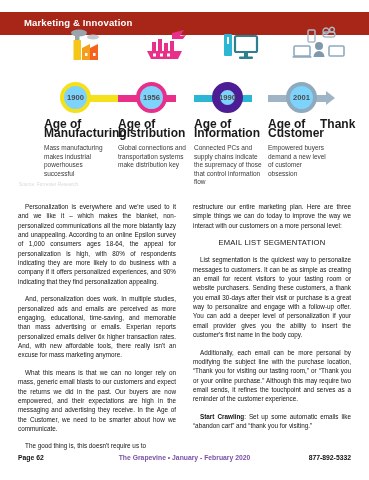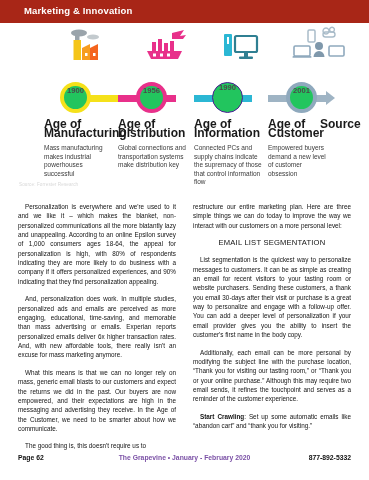--- a/index.html
+++ b/index.html
@@ -8,21 +8,21 @@
     background:#ffffff;
     font-family:"Liberation Sans", sans-serif;
     color:#1a1a1a;
     overflow:hidden;
     position:relative;
   }
   .page{position:relative;width:369px;height:480px;box-sizing:border-box;}
 
   
   .banner{
-    position:absolute;left:0;top:0;width:369px;height:23px;
+    position:absolute;left:0;top:12px;width:369px;height:23px;
     background:#a82617;
   }
   .banner-title{
     position:absolute;left:24px;top:5px;
     font-size:9.5px;font-weight:bold;color:#ffffff;
     letter-spacing:.15px;
   }
 
   
   .info{
@@ -39,22 +39,22 @@
     position:absolute;left:0;top:56px;width:333px;height:32px;
   }
   .seg{position:absolute;top:13px;height:7px;}
   .arrow-head{
     position:absolute;top:9px;width:0;height:0;
     border-top:7px solid transparent;border-bottom:7px solid transparent;
     border-left:9px solid #9fb4c4;
   }
   .circ{
     position:absolute;top:0;width:31px;height:31px;border-radius:50%;
-    background:#22c55e;box-sizing:border-box;
-    display:flex;align-items:flex-start;justify-content:center;
+    background:#7dd3fc;box-sizing:border-box;
+    display:flex;align-items:center;justify-content:center;
     font-size:7.6px;font-weight:bold;color:#4a4a4a;
   }
 
   
   .cols{position:absolute;left:0;top:94px;width:333px;}
   .col{position:absolute;top:0;width:68px;}
   .col-h{
     font-size:12px;font-weight:bold;color:#1a1a1a;
     line-height:9.2px;
   }
@@ -164,21 +164,21 @@
       <div class="seg" style="left:176px;width:58px;background:#2bb7d4;"></div>
       <div class="seg" style="left:250px;width:60px;background:#9fb4c4;"></div>
       <div class="arrow-head" style="left:308px;"></div>
 
       <div class="circ" style="left:42px;border:4px solid #f5e11a;">
         <span>1900</span>
       </div>
       <div class="circ" style="left:118px;border:4px solid #e8308a;">
         <span>1956</span>
       </div>
-      <div class="circ" style="left:194px;border:1px solid #4c1d95;">
+      <div class="circ" style="left:194px;border:8px solid #4c1d95;">
         <span>1990</span>
       </div>
       <div class="circ" style="left:268px;border:4px solid #8fa9bd;">
         <span>2001</span>
       </div>
     </div>
 
     <div class="cols">
       <div class="col" style="left:26px;">
         <div class="col-h">Age of<br>Manufacturing</div>
@@ -190,21 +190,21 @@
       </div>
       <div class="col" style="left:176px;">
         <div class="col-h">Age of<br>Information</div>
         <div class="col-b">Connected PCs and supply chains indicate the supremacy of those that control information flow</div>
       </div>
       <div class="col" style="left:250px;width:58px;">
         <div class="col-h">Age of<br>Customer</div>
         <div class="col-b">Empowered buyers demand a new level of customer obsession</div>
       </div>
       <div class="col" style="left:302px;width:40px;">
-        <div class="col-h">Source</div>
+        <div class="col-h">Thank</div>
       </div>
     </div>
 
     <div class="source">Source: Forrester Research</div>
   </div>
 
   <div class="body-cols">
 
     <div class="bcol left">
       <p class="p">Personalization is everywhere and we're used to it and we like it – which makes the blanket, non-personalized communications all the more blatantly lazy and unappealing. According to an online Epsilon survey of 1,000 consumers ages 18-64, the appeal for personalization is high, with 80% of respondents indicating they are more likely to do business with a company if it offers personalized experiences, and 90% indicating that they find personalization appealing.</p>

